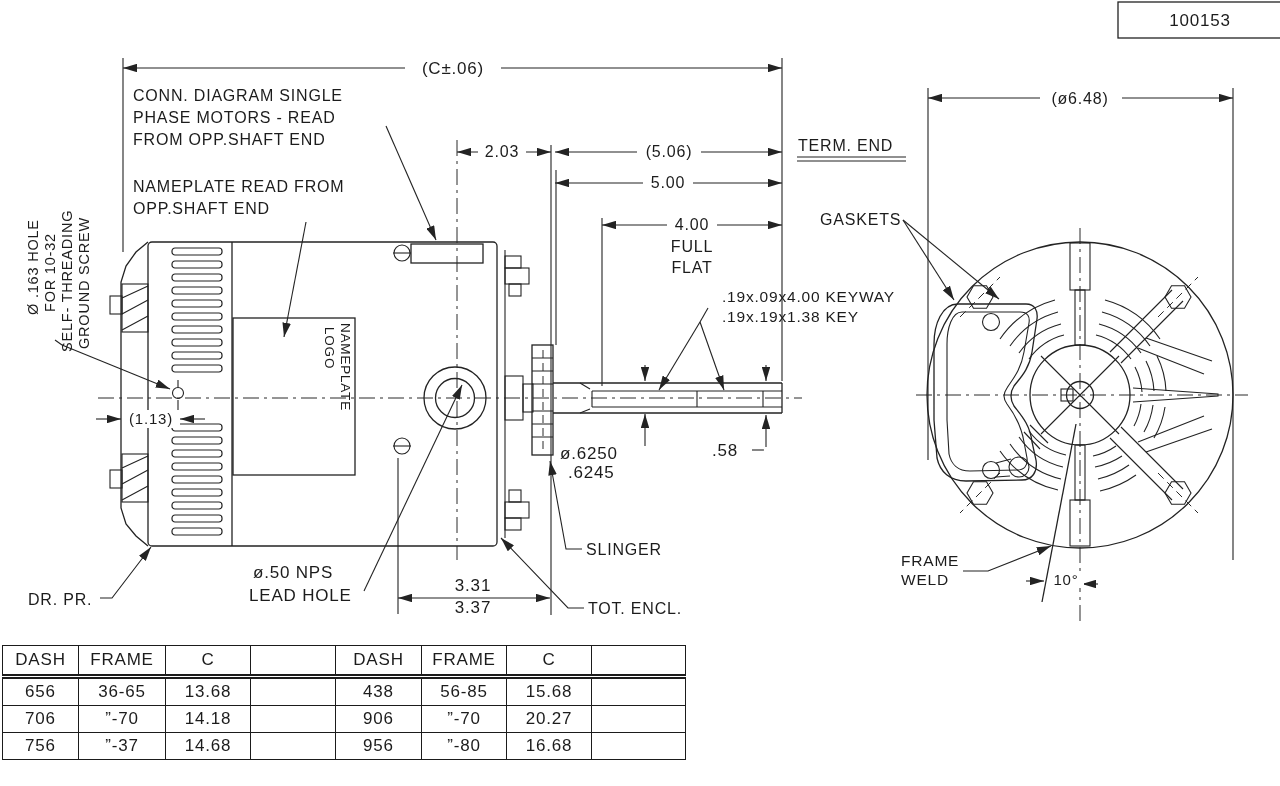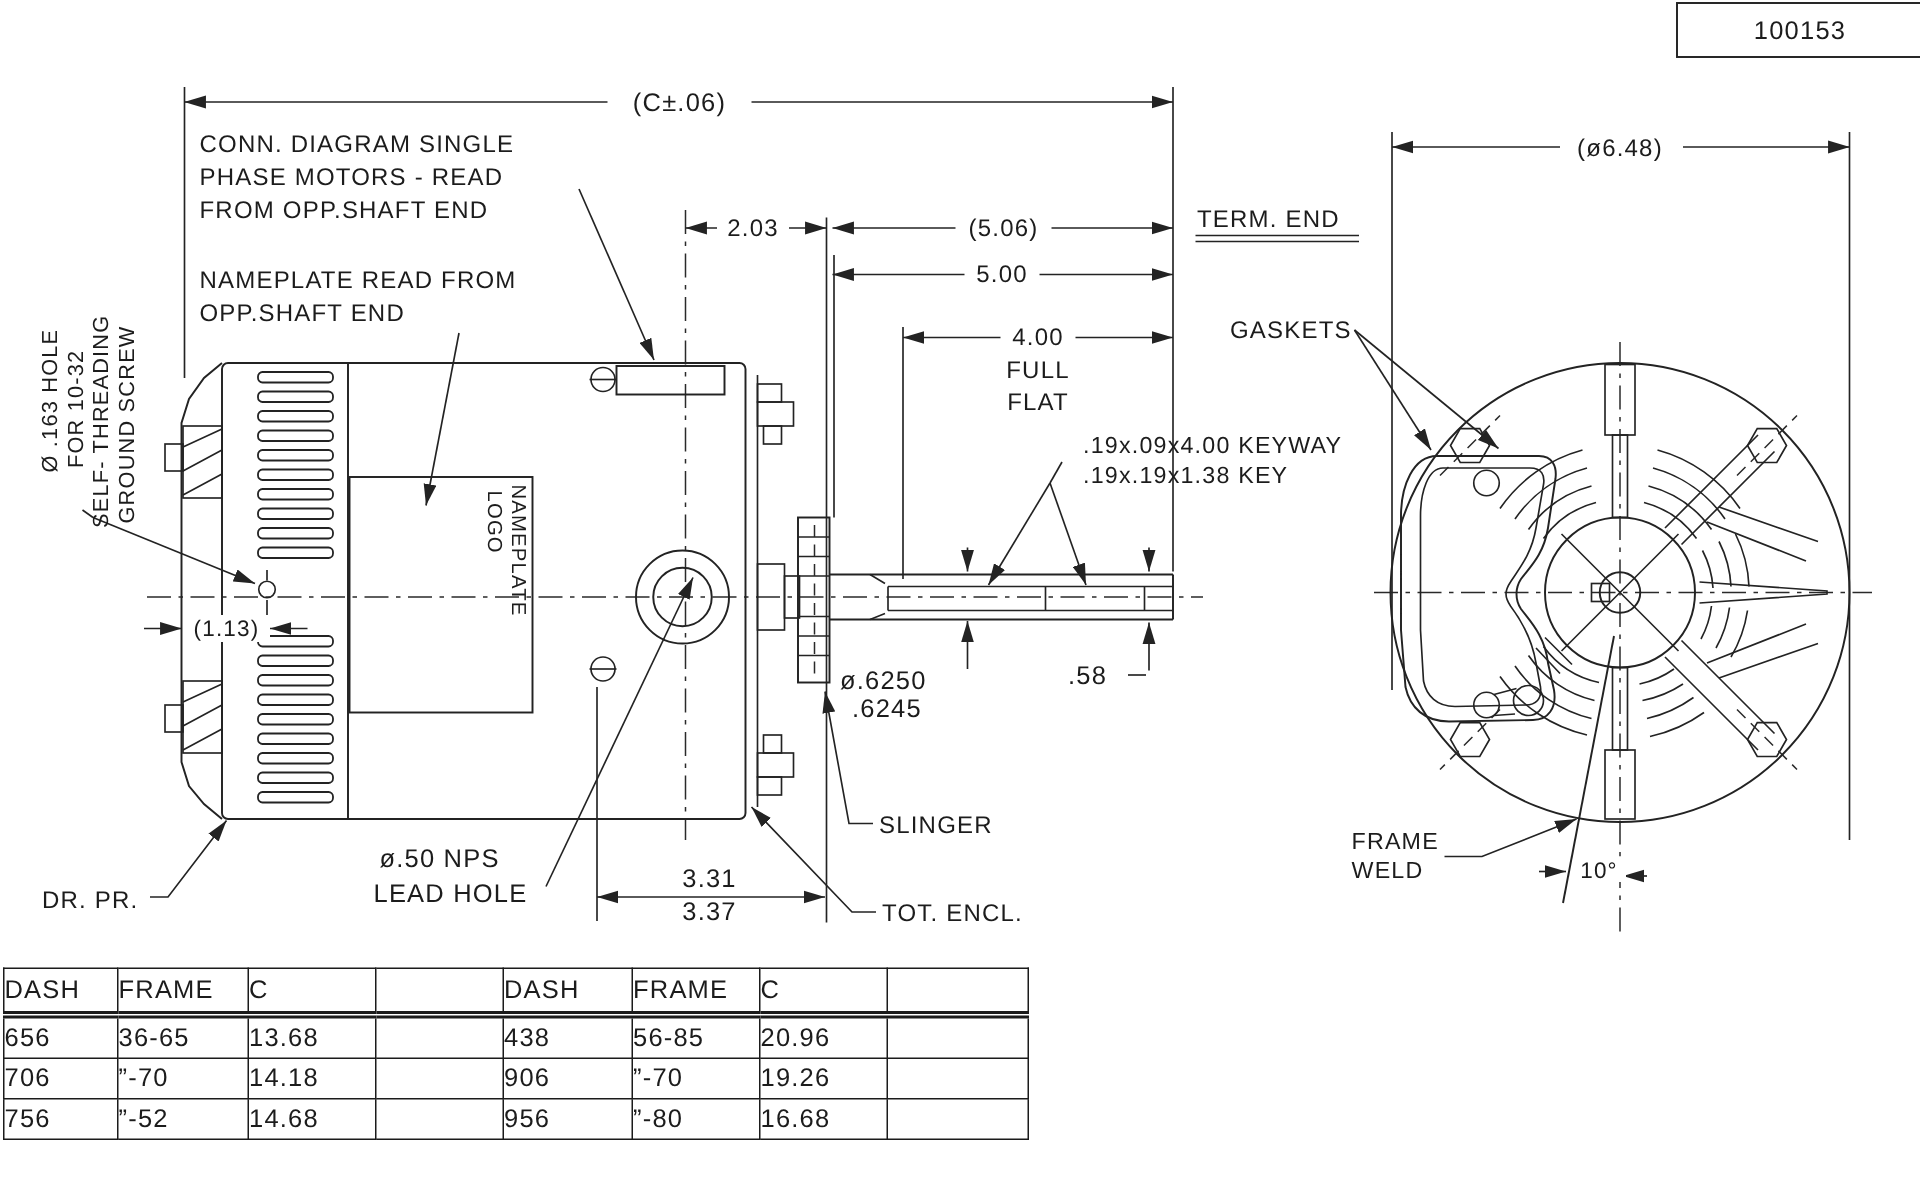--- a/index.html
+++ b/index.html
@@ -13,21 +13,21 @@
   svg .dim{stroke:#232323;stroke-width:1.1;fill:none;}
   svg .bg{fill:#ffffff;stroke:none;}
   svg text{font-family:"Liberation Sans",sans-serif;fill:#1c1c1c;letter-spacing:0.8px;}
   .t16{font-size:16px;} .t17{font-size:17px;} .t15{font-size:15px;}
   .t155{font-size:15.5px;} .t14{font-size:14.5px;} .t135{font-size:13.5px;}
   .mid{text-anchor:middle;}
   
   .frame-table{position:absolute;left:2px;top:645px;}
   .frame-table table{border-collapse:collapse;table-layout:fixed;}
   .frame-table td,.frame-table th{border:1.6px solid #1b1b1b;height:26px;padding:0;
-      text-align:left;font-size:17px;font-weight:normal;color:#1c1c1c;
+      text-align:center;font-size:17px;font-weight:normal;color:#1c1c1c;
       font-family:"Liberation Sans",sans-serif;letter-spacing:0.8px;}
   .frame-table th{height:28px;border-bottom:5px double #1b1b1b;}
 </style>
 </head>
 <body>
 
 <div class="stage">
 
 <svg width="1280" height="786" viewBox="0 0 1280 786">
   <defs>
@@ -334,36 +334,36 @@
       <th>C</th>
       <th></th>
     </tr>
     <tr>
       <td>656</td>
       <td>36-65</td>
       <td>13.68</td>
       <td></td>
       <td>438</td>
       <td>56-85</td>
-      <td>20.96</td>
+      <td>15.68</td>
       <td></td>
     </tr>
     <tr>
       <td>706</td>
       <td>”-70</td>
       <td>14.18</td>
       <td></td>
       <td>906</td>
       <td>”-70</td>
-      <td>19.26</td>
+      <td>20.27</td>
       <td></td>
     </tr>
     <tr>
       <td>756</td>
-      <td>”-52</td>
+      <td>”-37</td>
       <td>14.68</td>
       <td></td>
       <td>956</td>
       <td>”-80</td>
       <td>16.68</td>
       <td></td>
     </tr>
   </tbody>
       </table>
 </div>

